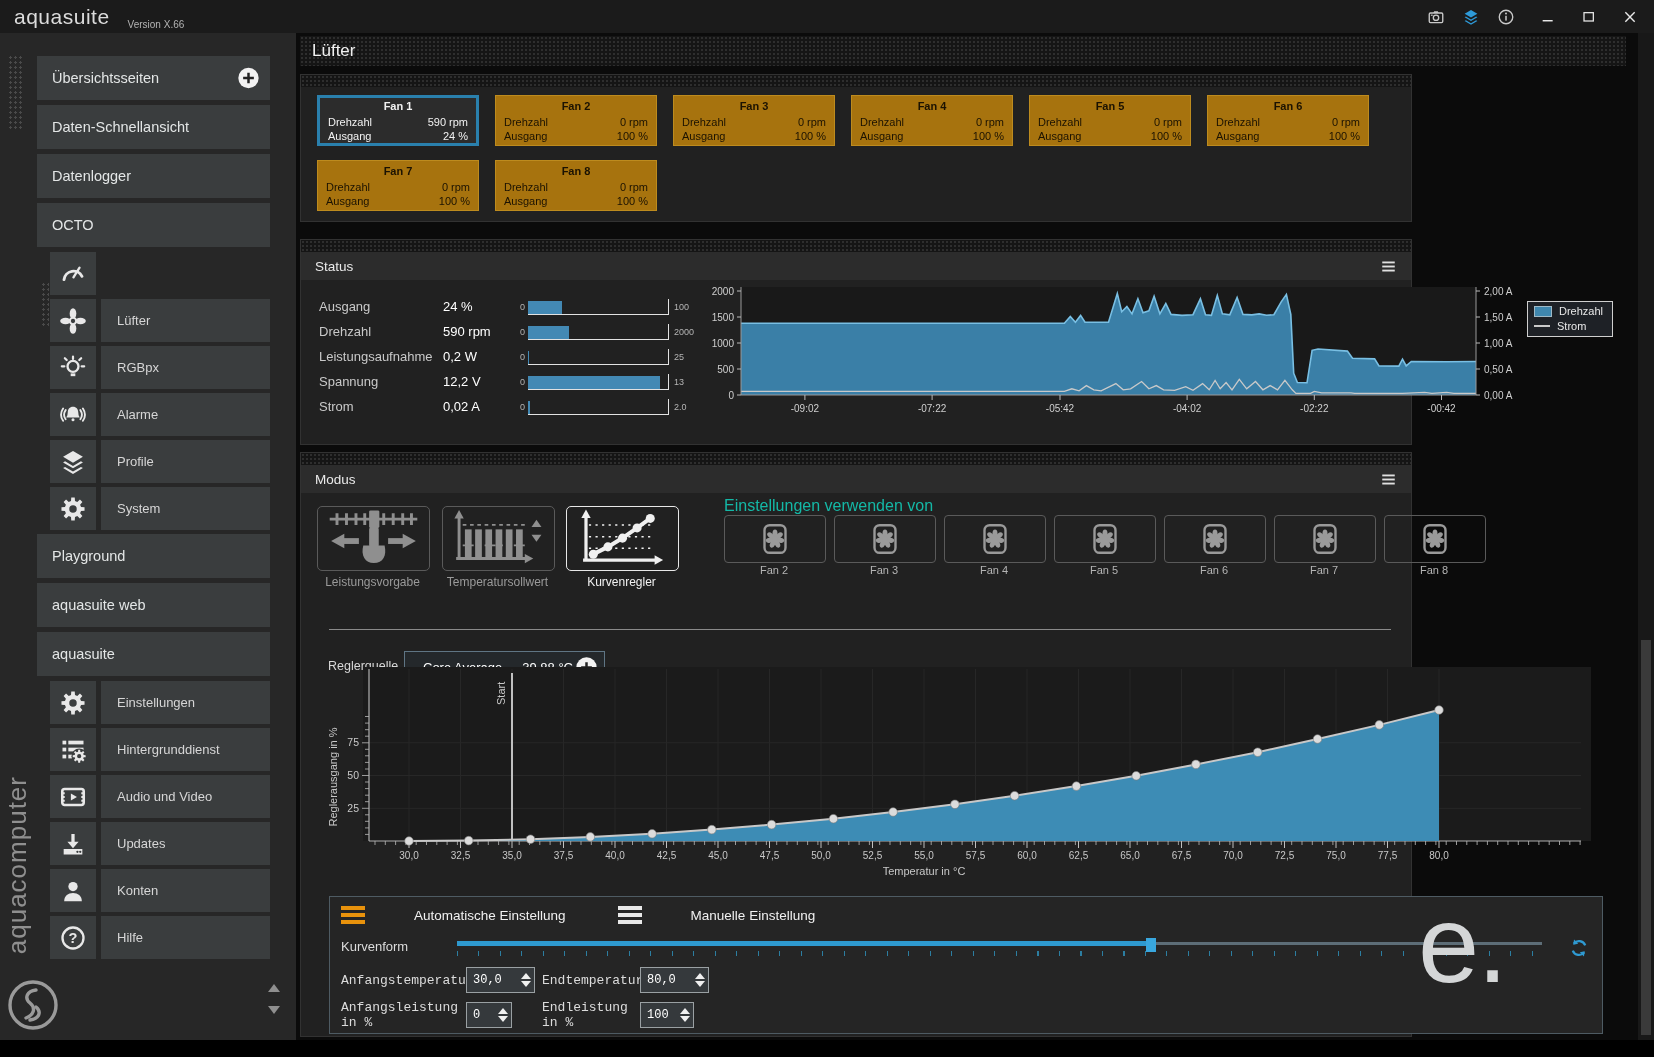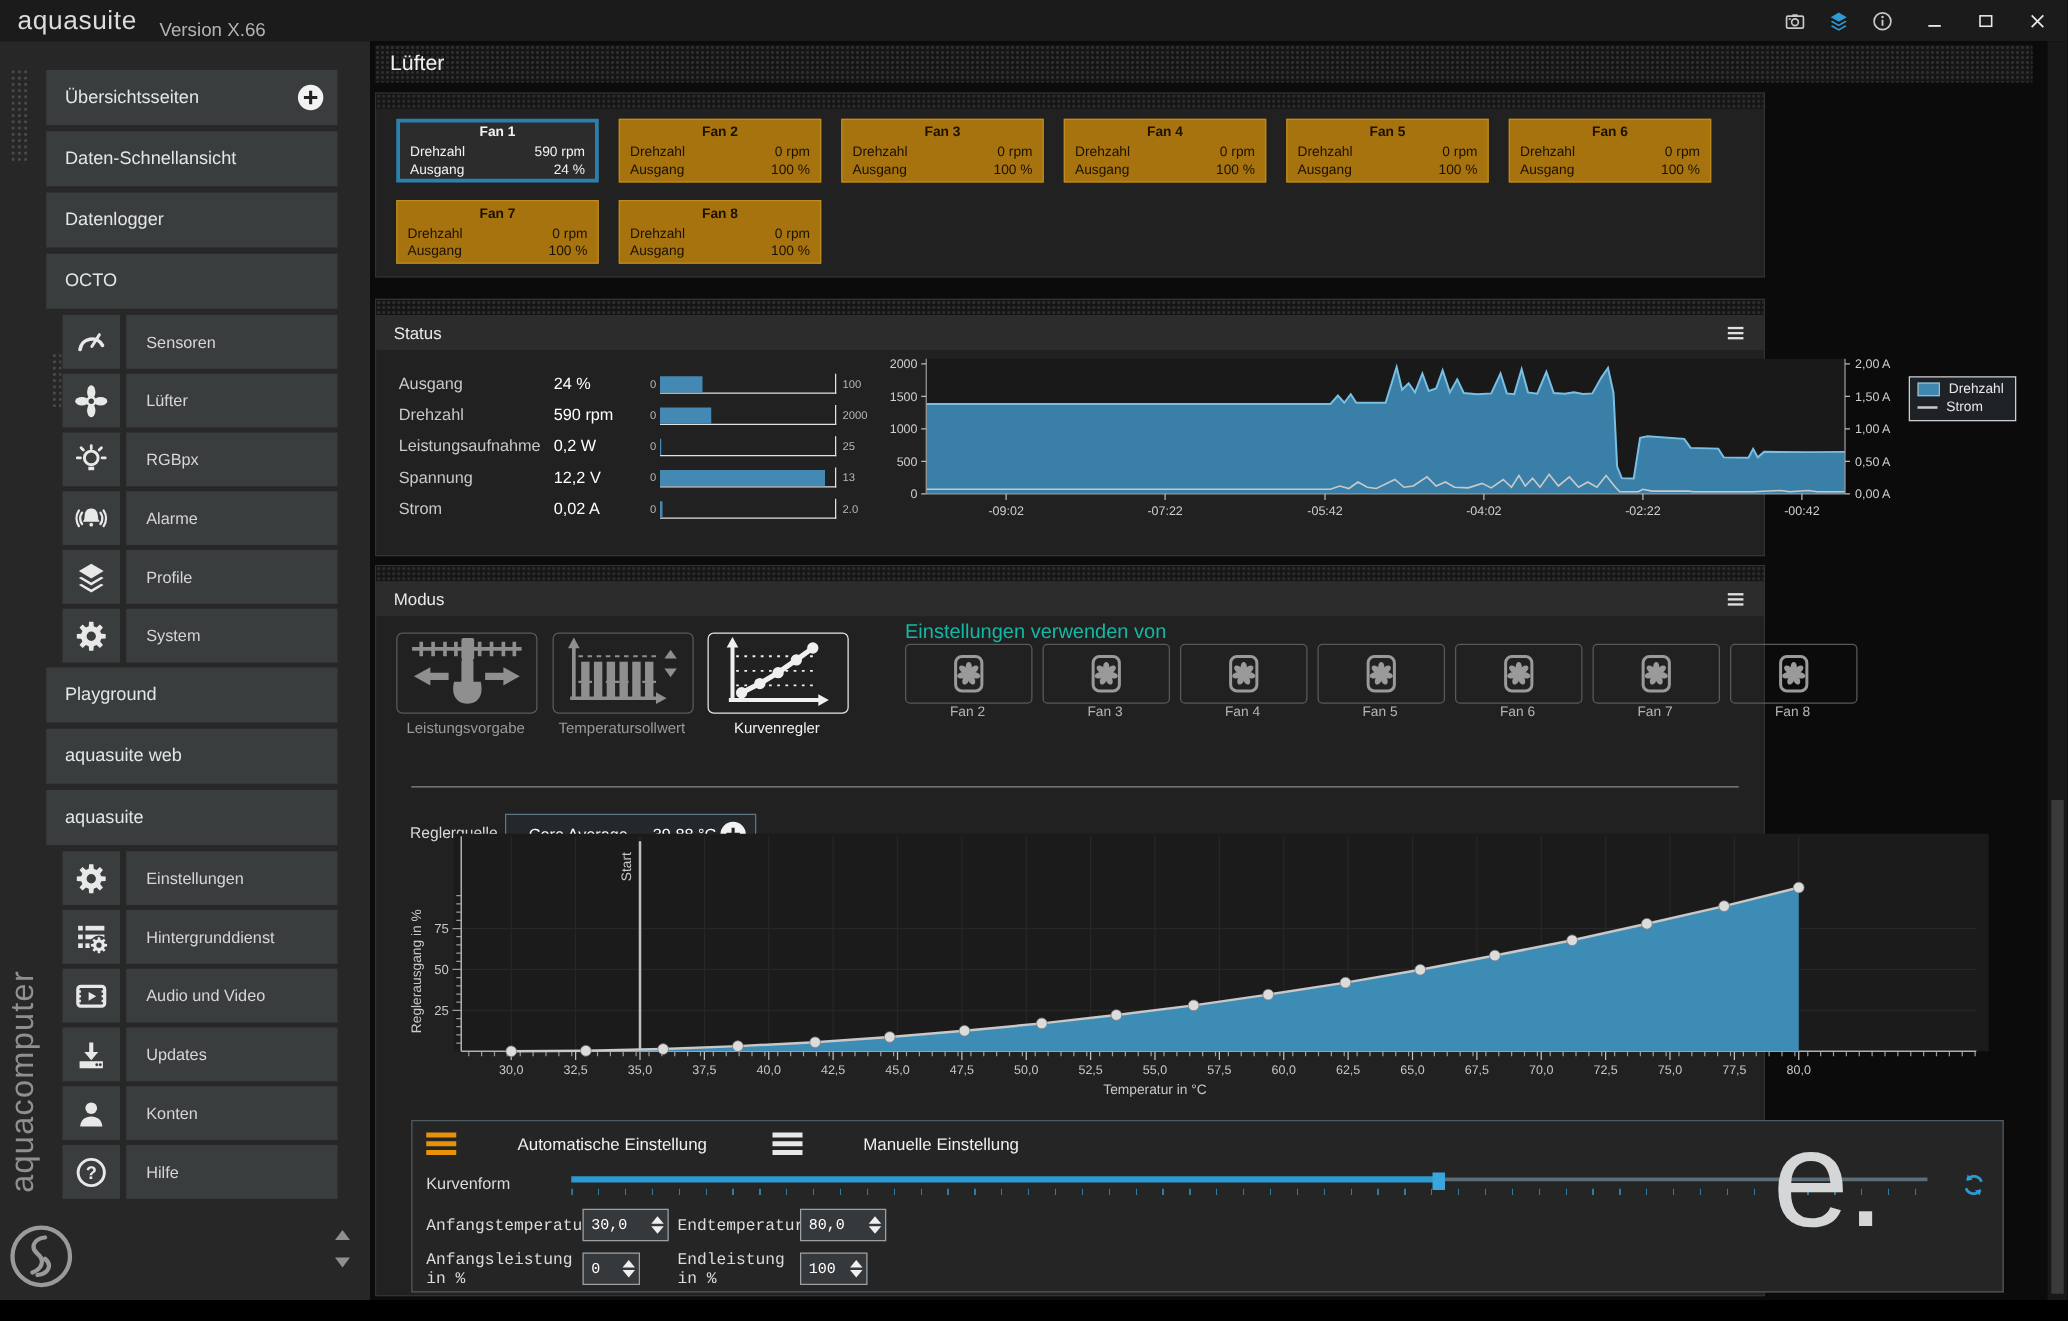--- a/index.html
+++ b/index.html
@@ -1,21 +1,21 @@
 <!DOCTYPE html>
 <html><head>
 <meta charset="utf-8">
 <style>
   html,body{margin:0;padding:0;background:#000;width:1654px;height:1057px;overflow:hidden;
     font-family:"Liberation Sans",sans-serif;-webkit-font-smoothing:antialiased;}
   .app{position:absolute;left:0;top:0;width:1654px;height:1040px;background:#0b0b0b;}
   
   .titlebar{position:absolute;left:0;top:0;width:100%;height:33px;background:#1b1b1b;display:flex;align-items:center;}
   .logo{font-size:21px;color:#dcdcdc;margin-left:14px;letter-spacing:.5px;}
-  .version{font-size:15px;color:#b3b3b3;margin-left:18px;margin-top:16px;}
+  .version{font-size:10px;color:#b3b3b3;margin-left:18px;margin-top:16px;}
   .tb-right{margin-left:auto;display:flex;align-items:center;gap:17px;margin-right:16px;}
   .tb-ic{width:18px;height:18px;color:#c9c9c9;cursor:pointer;}
   .tb-ic svg{width:100%;height:100%;}
   .tb-ic.blue{color:#2e9ad8;}
   .tb-win{width:16px;height:16px;color:#e8e8e8;margin-left:8px;}
   .tb-win svg{width:100%;height:100%;}
   
   .sidebar{position:absolute;left:0;top:33px;width:296px;height:1007px;background:#272727;}
   .brand-vertical{position:absolute;left:2px;bottom:86px;writing-mode:vertical-rl;transform:rotate(180deg);
     font-size:26px;color:#8f8f8f;letter-spacing:1px;}
@@ -174,21 +174,20 @@
         <div class="nav-top">
           <span>OCTO</span>
         </div>
         <div class="nav-sub">
           <span class="icon-box">
             <svg viewBox="0 0 24 24" xmlns="http://www.w3.org/2000/svg">
               <path d="M4.3 16.8a8.2 8.2 0 0 1 15.4-2.8" stroke="currentColor" stroke-width="2.5" fill="none" stroke-linecap="round"></path>
               <path d="M12.4 14.8 17.6 6.6" stroke="currentColor" stroke-width="2" stroke-linecap="round"></path>
             </svg>
           </span>
-          <span class="label-box">Sensoren</span>
         </div>
         <div class="nav-sub">
           <span class="icon-box">
             <svg viewBox="0 0 24 24" xmlns="http://www.w3.org/2000/svg">
               <ellipse cx="12" cy="5.6" rx="2.852" ry="4.6" fill="currentColor" transform="rotate(0 12 12)"></ellipse>
               <ellipse cx="12" cy="5.6" rx="2.852" ry="4.6" fill="currentColor" transform="rotate(90 12 12)"></ellipse>
               <ellipse cx="12" cy="5.6" rx="2.852" ry="4.6" fill="currentColor" transform="rotate(180 12 12)"></ellipse>
               <ellipse cx="12" cy="5.6" rx="2.852" ry="4.6" fill="currentColor" transform="rotate(270 12 12)"></ellipse>
               <circle cx="12" cy="12" r="2.7" fill="#3a3d3e"></circle>
               <circle cx="12" cy="12" r="2.7" fill="none" stroke="currentColor" stroke-width="1.7"></circle>

